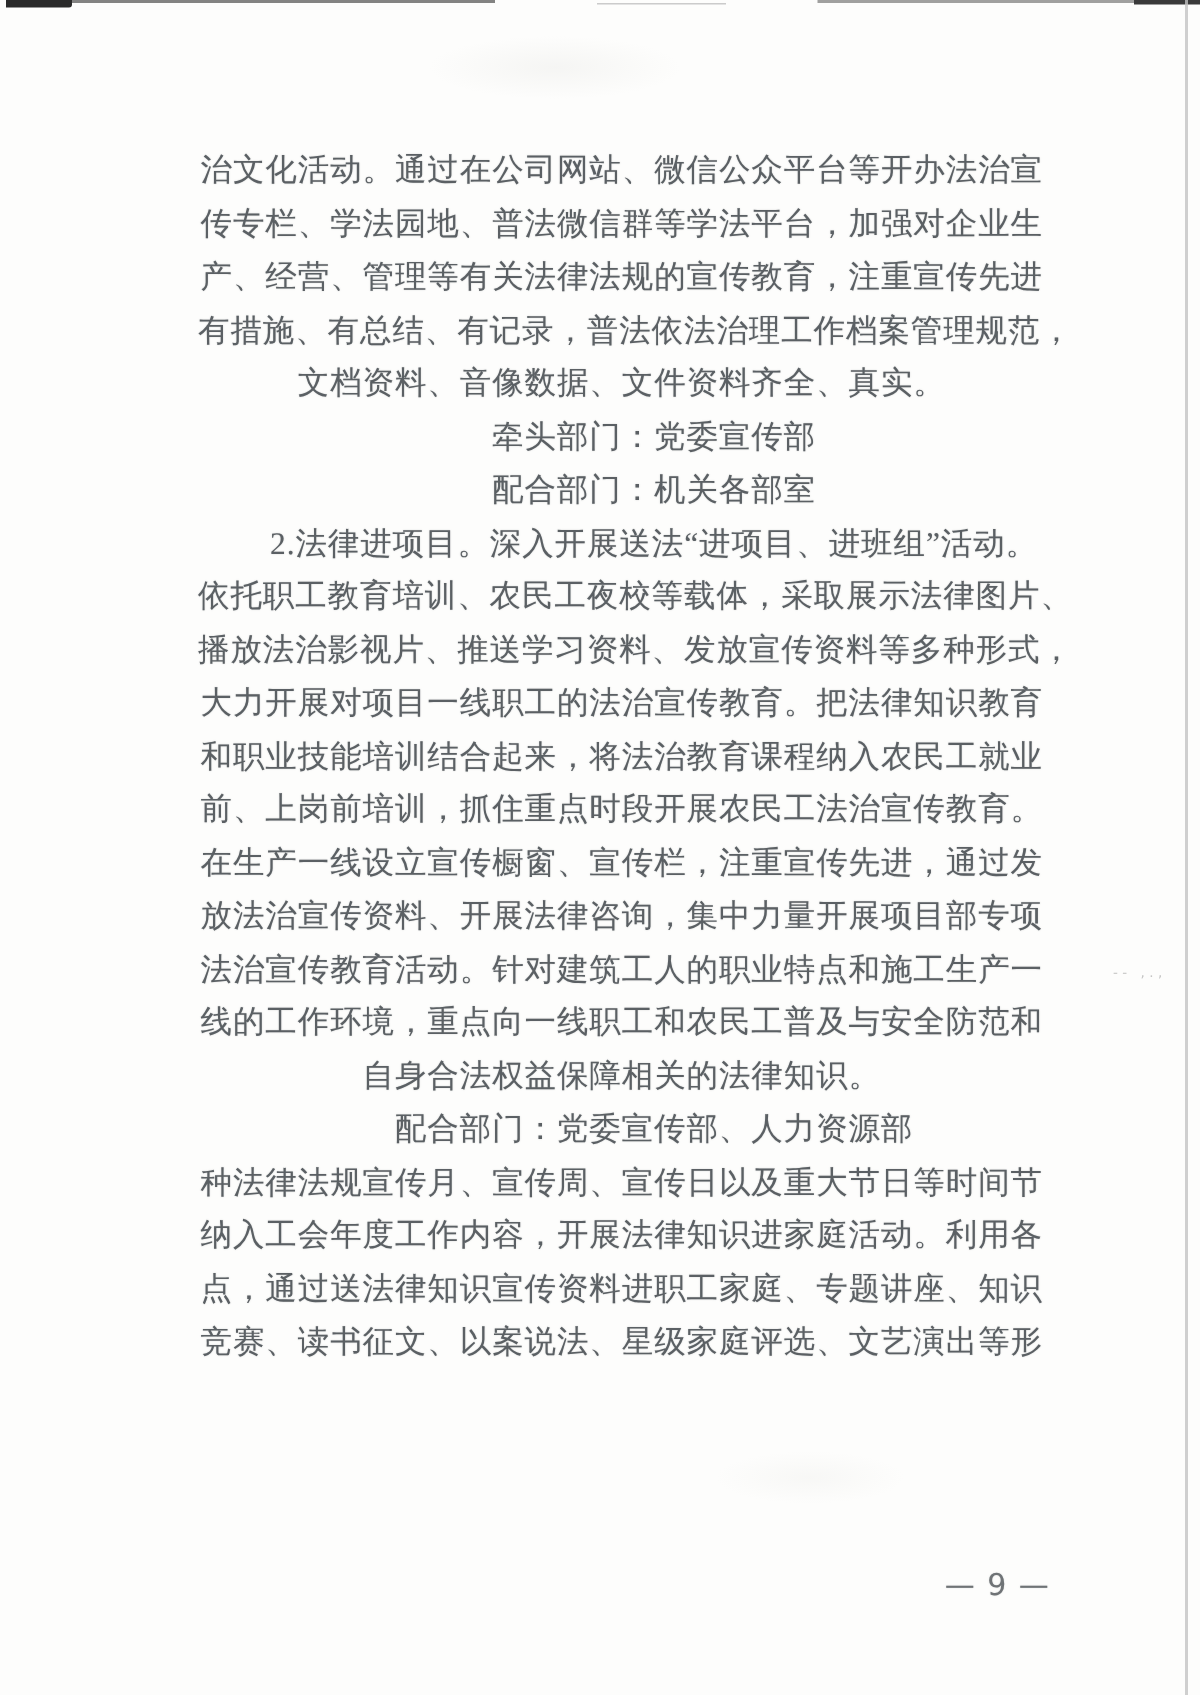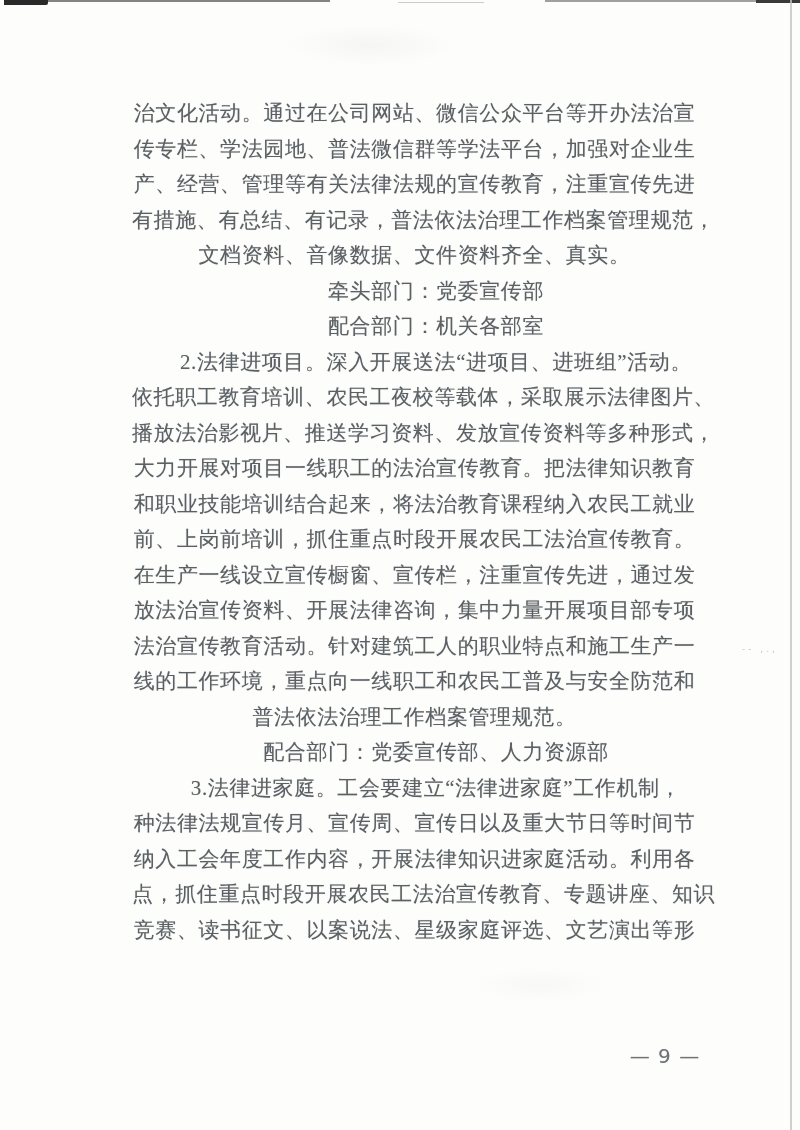--- a/index.html
+++ b/index.html
@@ -100,24 +100,23 @@
     <div class="line indent">2.法律进项目。深入开展送法“进项目、进班组”活动。</div>
     <div class="line">依托职工教育培训、农民工夜校等载体，采取展示法律图片、</div>
     <div class="line">播放法治影视片、推送学习资料、发放宣传资料等多种形式，</div>
     <div class="line">大力开展对项目一线职工的法治宣传教育。把法律知识教育</div>
     <div class="line">和职业技能培训结合起来，将法治教育课程纳入农民工就业</div>
     <div class="line">前、上岗前培训，抓住重点时段开展农民工法治宣传教育。</div>
     <div class="line">在生产一线设立宣传橱窗、宣传栏，注重宣传先进，通过发</div>
     <div class="line">放法治宣传资料、开展法律咨询，集中力量开展项目部专项</div>
     <div class="line">法治宣传教育活动。针对建筑工人的职业特点和施工生产一</div>
     <div class="line">线的工作环境，重点向一线职工和农民工普及与安全防范和</div>
-    <div class="line">普法依法治理工作档案管理规范。</div>
+    <div class="line">自身合法权益保障相关的法律知识。</div>
     <div class="line indent">配合部门：党委宣传部、人力资源部</div>
-    <div class="line indent">3.法律进家庭。工会要建立“法律进家庭”工作机制，</div>
     <div class="line">种法律法规宣传月、宣传周、宣传日以及重大节日等时间节</div>
     <div class="line">纳入工会年度工作内容，开展法律知识进家庭活动。利用各</div>
-    <div class="line">点，抓住重点时段开展农民工法治宣传教育、专题讲座、知识</div>
+    <div class="line">点，通过送法律知识宣传资料进职工家庭、专题讲座、知识</div>
     <div class="line">竞赛、读书征文、以案说法、星级家庭评选、文艺演出等形</div>
   </div>
 
   <div class="page-number">— 9 —</div>
 
 </div>
 
 </body></html>

